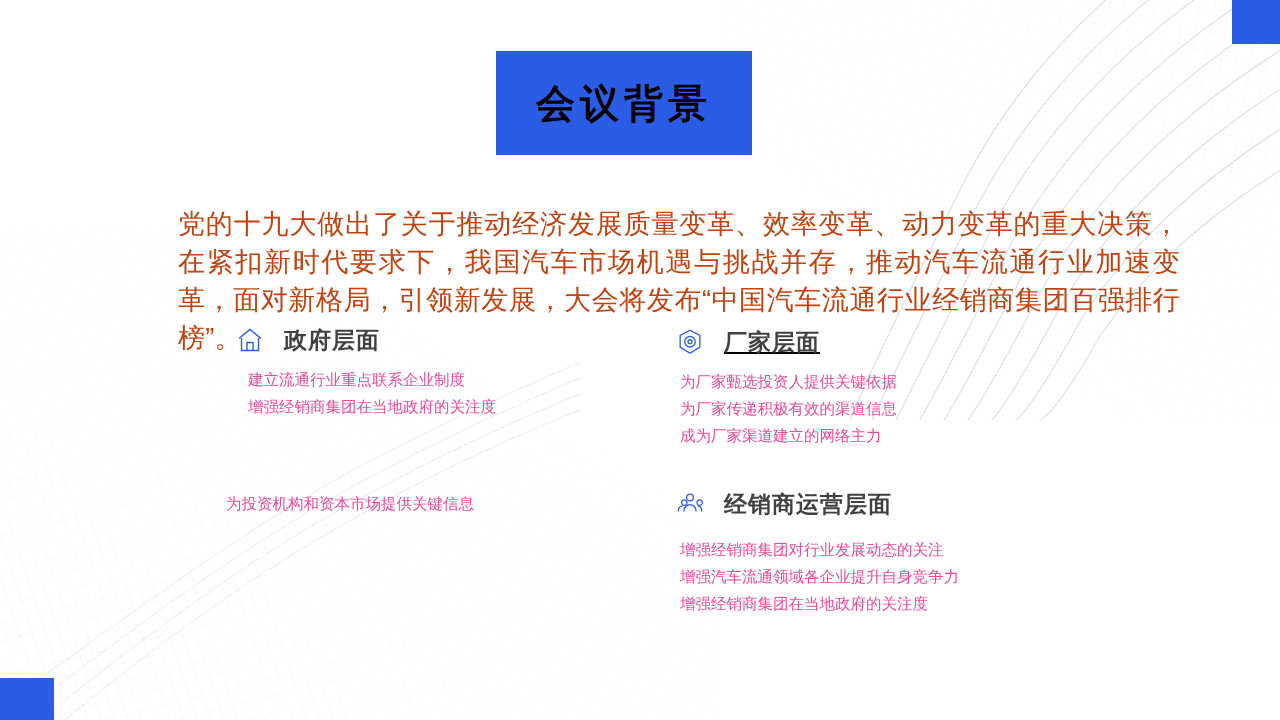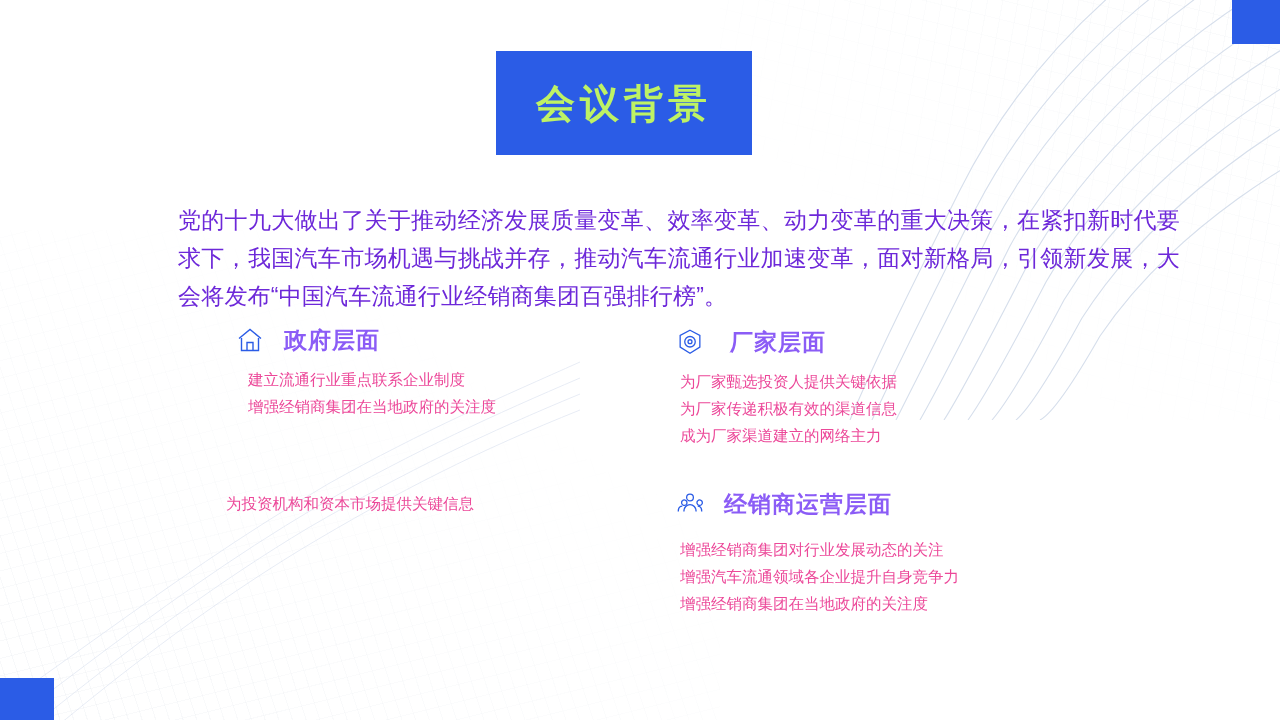--- a/index.html
+++ b/index.html
@@ -98,35 +98,35 @@
     left: 496px;
     top: 51px;
     width: 256px;
     height: 104px;
     background: #2b5ce6;
     display: flex;
     align-items: center;
     justify-content: center;
   }
   #title-banner-text {
-    color: #bef264;
+    color: #000000;
     font-size: 39px;
     font-weight: bold;
     letter-spacing: 5px;
     line-height: 1;
   }
 
   #intro-paragraph {
     position: absolute;
     left: 178px;
     top: 178px;
     width: 1002px;
-    font-size: 23px;
+    font-size: 27px;
     line-height: 38px;
-    color: #6d28d9;
+    color: #c2410c;
     text-align: justify;
     letter-spacing: 0.2px;
   }
 
   .section-block {
     position: absolute;
   }
   .section-head {
     display: flex;
     align-items: center;
@@ -138,38 +138,38 @@
     height: 36px;
     display: inline-flex;
     align-items: center;
     justify-content: center;
     color: #2b5ce6;
     flex: 0 0 auto;
   }
   .section-title {
     font-size: 23px;
     font-weight: bold;
-    color: #8b5cf6;
+    color: #404040;
     letter-spacing: 1px;
   }
   .section-lines {
     font-size: 15.5px;
     line-height: 27px;
     color: #ec4899;
   }
   .section-lines div {
     white-space: nowrap;
   }
 
   
   #block-government { left: 232px; top: 322px; }
   #block-government .section-lines { margin-left: 16px; margin-top: 8px; }
 
   #block-manufacturer { left: 672px; top: 324px; }
-  #block-manufacturer .section-head { gap: 22px; }
+  #block-manufacturer .section-head { gap: 16px; text-decoration: underline; }
   #block-manufacturer .section-lines { margin-left: 8px; margin-top: 8px; }
 
   #block-basic { left: 240px; top: 476px; }
   #block-basic .section-head { gap: 22px; }
   #block-basic .section-lines { margin-left: -14px; margin-top: 14px; }
 
   #block-dealer { left: 672px; top: 486px; }
   #block-dealer .section-head { }
   #block-dealer .section-lines { margin-left: 8px; margin-top: 14px; }
 </style>

